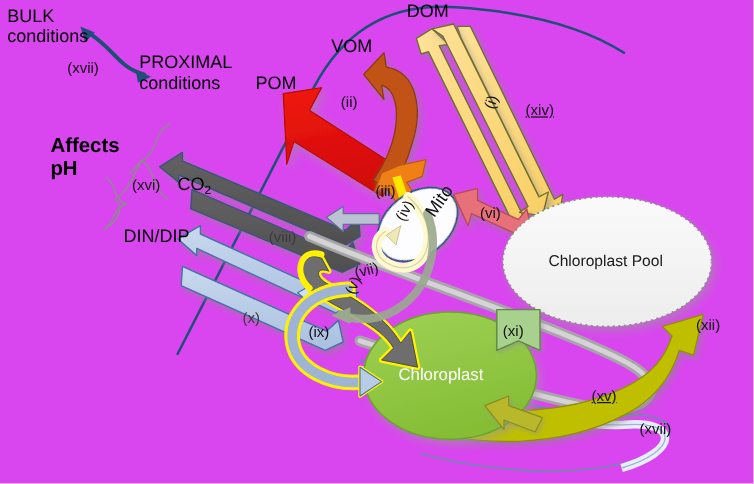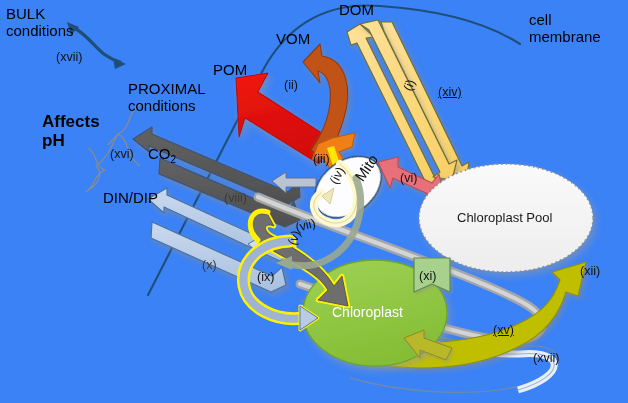--- a/index.html
+++ b/index.html
@@ -1,16 +1,16 @@
 <!DOCTYPE html>
 <html><head>
 <meta charset="utf-8">
 <style>
   html,body{margin:0;padding:0;background:#ffffff;}
-  #stage{position:relative;width:628px;height:403px;overflow:hidden;background:#3b82f6;
+  #stage{position:relative;width:628px;height:403px;overflow:hidden;background:#d946ef;
          font-family:"Liberation Sans", sans-serif;}
   #stage svg{position:absolute;left:0;top:0;width:628px;height:403px;}
   .lbl{position:absolute;color:#000000;white-space:pre;line-height:1.12;}
   .rom{font-size:12.5px;color:#111111;}
   .big{font-size:17px;font-weight:bold;}
   .mid{font-size:15px;}
   .organelle{font-size:14px;color:#ffffff;font-weight:normal;}
   .pool{font-size:13px;color:#1a1a1a;}
   .mito{font-size:15px;color:#111111;}
   .sub{font-size:10px;vertical-align:sub;}
@@ -196,33 +196,31 @@
     </g>
 
     <g>
       <path d="M404,338 L424,330 L424,338 L452,348 L446,360 L420,350 L420,358 Z" fill="#B8B82A" stroke="#8C8C18" stroke-width="1" stroke-linejoin="round" filter="url(#shlite)"></path>
     </g>
 
   </svg>
 
   <div class="lbl mid" style="left:6px;top:6px;">BULK
 conditions</div>
-  <div class="lbl mid" style="left:128px;top:45px;margin-top:36px;">PROXIMAL
+  <div class="lbl mid" style="left:116px;top:45px;">PROXIMAL
 conditions</div>
   <div class="lbl big" style="left:42px;top:112px;">Affects
 pH</div>
 
   <div class="lbl mid" style="left:148px;top:146px;"><span>CO</span><span class="sub">2</span></div>
 
   <div class="lbl mid" style="left:103px;top:190px;text-align:center;">DIN/DIP</div>
   <div class="lbl mid" style="left:213px;top:62px;">POM</div>
   <div class="lbl mid" style="left:276px;top:31px;">VOM</div>
   <div class="lbl mid" style="left:339px;top:2px;">DOM</div>
-  <div class="lbl mid" style="left:529px;top:12px;">cell
-membrane</div>
 
   <div class="lbl mito" style="left:352px;top:175px;transform:rotate(-55deg);transform-origin:left top;">Mito</div>
   <div class="lbl organelle" style="left:332px;top:305px;">Chloroplast</div>
   <div class="lbl pool" style="left:457px;top:211px;">Chloroplast Pool</div>
 
   <div class="lbl rom" style="left:401px;top:88px;transform:rotate(-70deg);transform-origin:left top;">(i)</div>
   <div class="lbl rom" style="left:284px;top:78px;">(ii)</div>
   <div class="lbl rom" style="left:313px;top:152px;">(iii)</div>
   <div class="lbl rom" style="left:327px;top:180px;transform:rotate(-62deg);transform-origin:left top;">(iv)</div>
   <div class="lbl rom" style="left:285px;top:242px;transform:rotate(-68deg);transform-origin:left top;">(v)</div>

